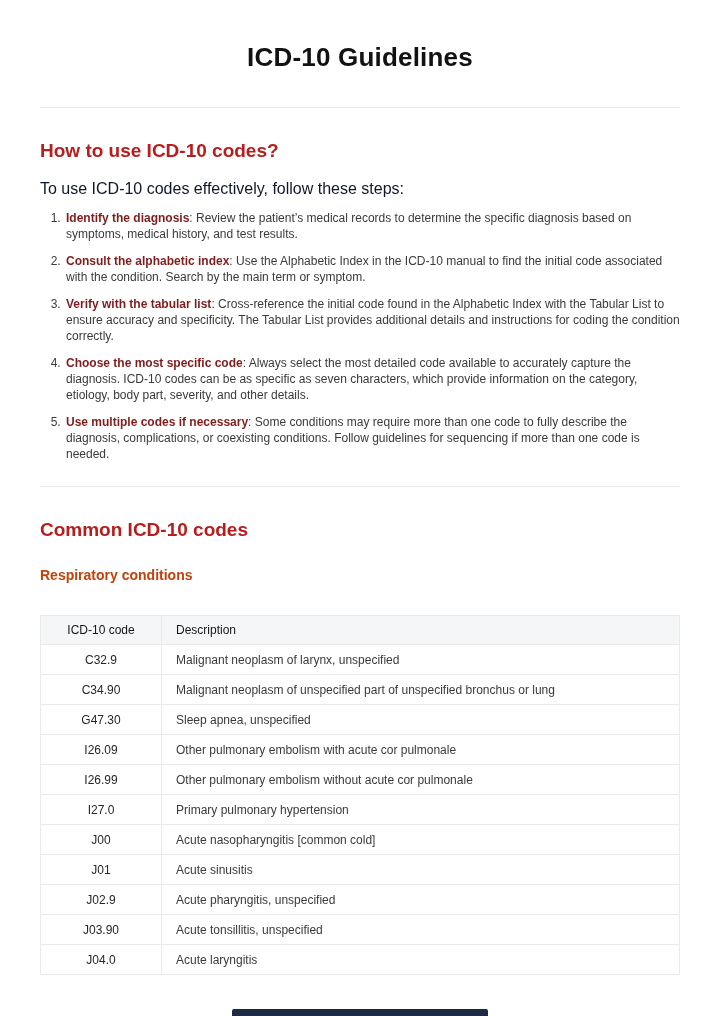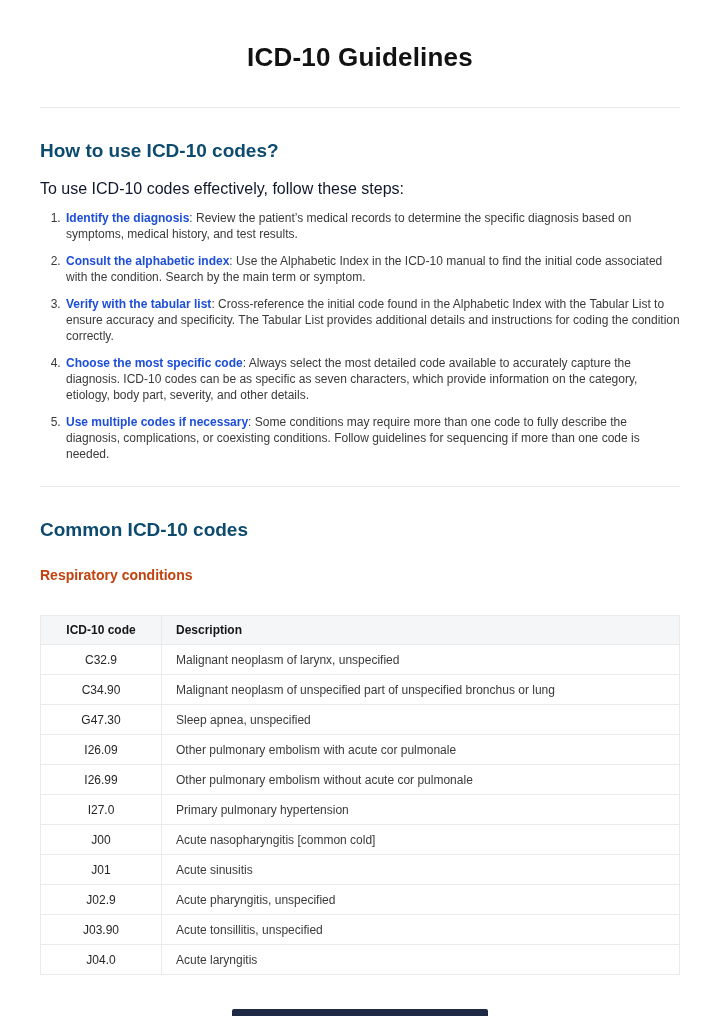--- a/index.html
+++ b/index.html
@@ -11,38 +11,38 @@
     position: relative;
     overflow: hidden;
   }
   .page { padding: 42px 40px 0 40px; }
   .doc-title {
     font-size: 26px; font-weight: bold; text-align: center;
     color: #121212; margin: 0 0 34px 0; letter-spacing: .2px;
   }
   .divider { border: none; border-top: 1px solid #e8e9ea; margin: 0; height: 0; }
   .section-heading {
-    font-size: 19px; font-weight: bold; color: #0c4a6e; margin: 32px 0 0 0;
+    font-size: 19px; font-weight: bold; color: #b91c1c; margin: 32px 0 0 0;
   }
   .intro { font-size: 16px; line-height: 16px; color: #0f172a; margin: 19px 0 0 0; }
   .steps {
     margin: 13px 0 24px 0; padding-left: 24px;
     font-size: 12px; line-height: 16px; color: #3a3a3a;
   }
   .steps li { margin-bottom: 11px; padding-left: 2px; }
   .steps li:last-child { margin-bottom: 0; }
-  .step-label { font-weight: bold; color: #1d4ed8; text-align: right; }
+  .step-label { font-weight: bold; color: #7f1d1d; text-align: right; }
   .sub-heading { font-size: 14px; font-weight: bold; color: #c2410c; margin: 26px 0 0 0; }
   table.codes {
     width: 100%; border-collapse: collapse; margin-top: 32px;
     font-size: 12px; color: #3a3a3a;
   }
   table.codes th, table.codes td { border: 1px solid #e9eaeb; vertical-align: middle; }
   table.codes th {
-    height: 29px; background: #f5f6f7; font-weight: bold; color: #161616;
+    height: 29px; background: #f5f6f7; font-weight: normal; color: #161616;
   }
   th.code-col { width: 121px; text-align: center; }
   th.desc-col { text-align: left; padding-left: 14px; }
   td.code-cell { height: 30px; text-align: center; font-weight: normal; color: #262626; }
   td.desc-cell { padding-left: 14px; text-align: left; }
   .bottom-bar {
     position: absolute; bottom: 0; left: 232px;
     width: 256px; height: 7px;
     border-radius: 2px 2px 0 0;
     background: #1e2a44;

